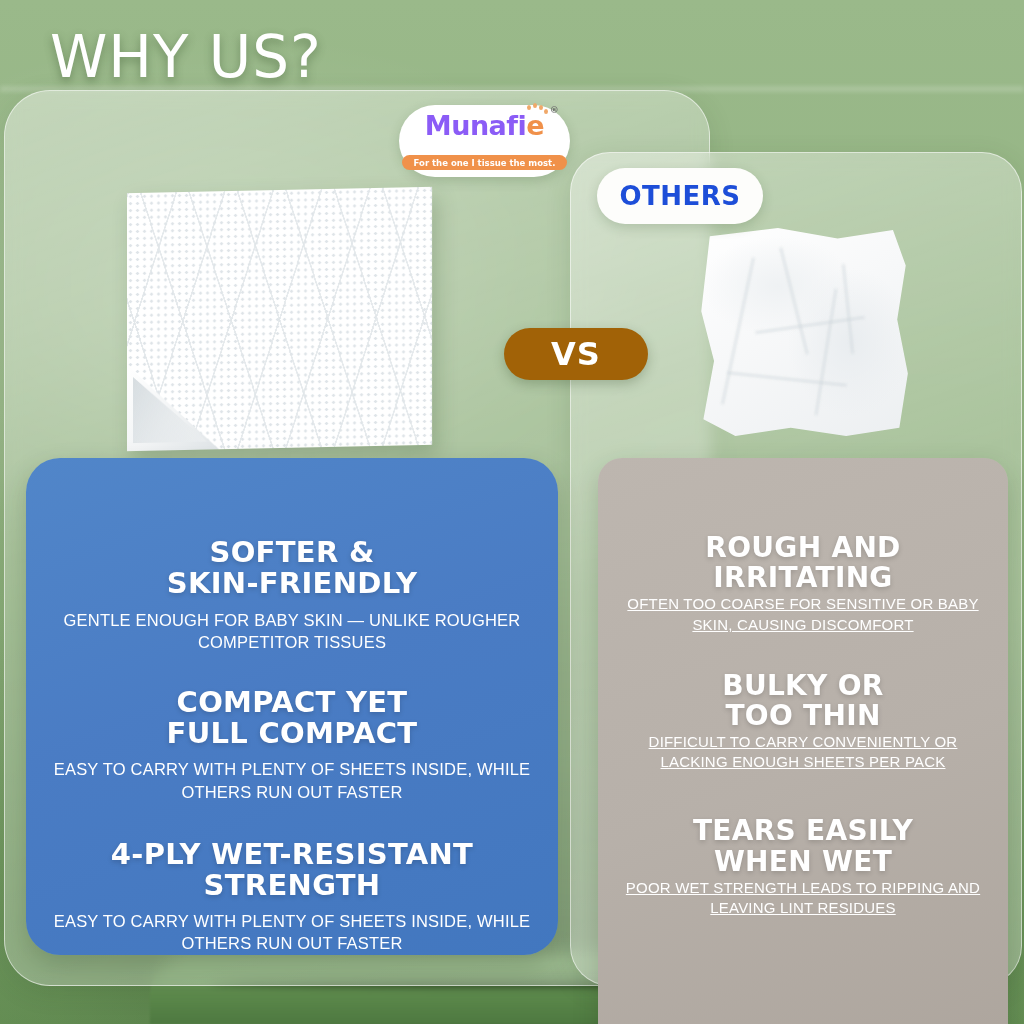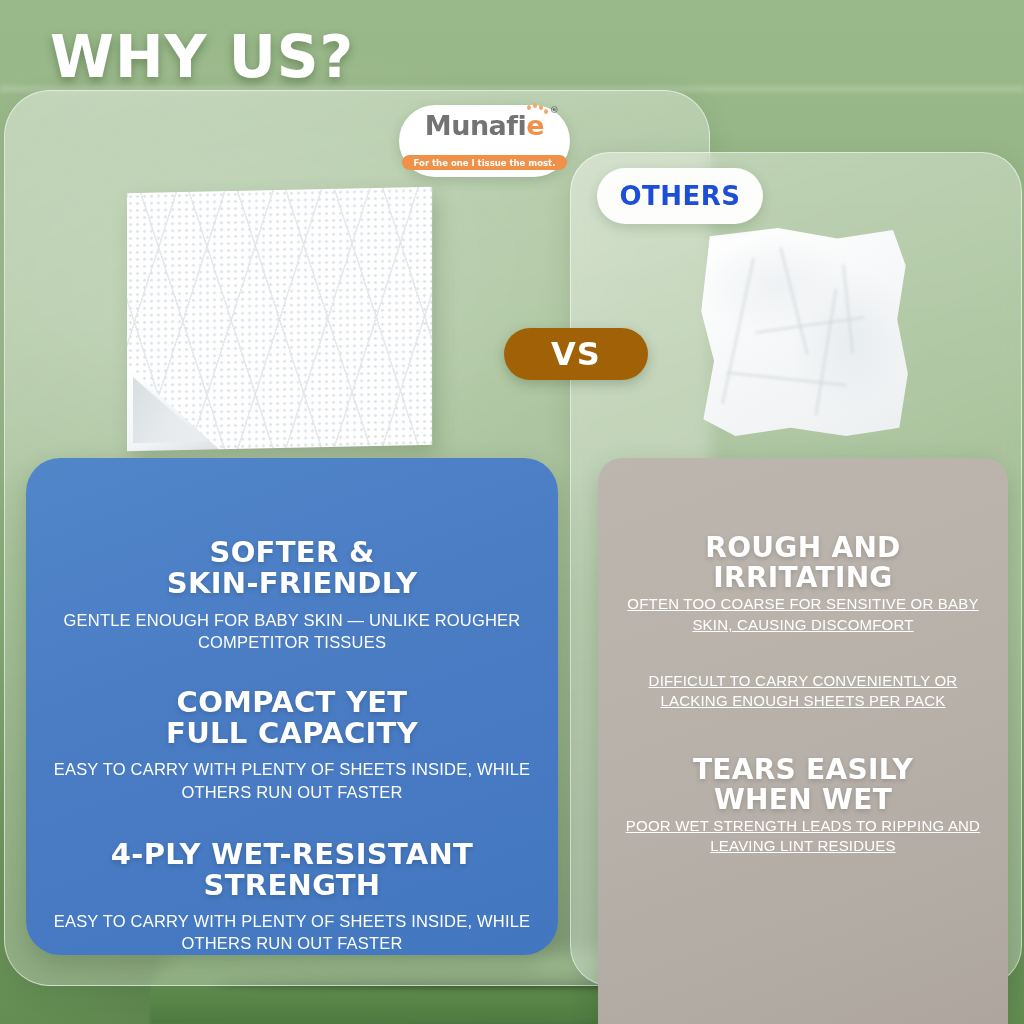--- a/index.html
+++ b/index.html
@@ -41,36 +41,36 @@
     backdrop-filter: blur(8px);
     -webkit-backdrop-filter: blur(8px);
     box-shadow:0 6px 26px rgba(40,70,30,.13);
   }
   #panel-left  { left:4px;   top:90px;  width:706px; height:896px; border-radius:46px; }
   #panel-right { left:570px; top:152px; width:452px; height:834px; border-radius:40px; }
 
   
   #title {
     position:absolute; left:50px; top:28px; z-index:8;
-    font-size:58px; font-weight:bold; color:#ffffff;
+    font-size:58px; font-weight:normal; color:#ffffff;
     letter-spacing:1px; line-height:1;
     text-shadow:0 4px 10px rgba(50,80,40,.45);
     font-family:"DejaVu Sans", sans-serif;
   }
 
   
   #logo {
     position:absolute; left:399px; top:105px; width:171px; height:72px; z-index:9;
     background:#ffffff; border-radius:36px;
     display:flex; flex-direction:column; align-items:center; justify-content:center;
     box-shadow:0 4px 12px rgba(40,70,30,.18);
   }
   .logo-word { position:relative; font-size:27px; font-weight:bold; line-height:1;
     font-family:"DejaVu Sans", sans-serif; letter-spacing:-.5px;}
-  .logo-word .t { color:#737373; }
+  .logo-word .t { color:#8b5cf6; }
   .logo-word .o { color:#f0914a; }
   .paw { position:absolute; width:4px; height:5px; border-radius:50%; background:#f0a869; }
   .paw.p1{ right:13px; top:-7px; } .paw.p2{ right:7px;  top:-9px; }
   .paw.p3{ right:1px;  top:-7px; } .paw.p4{ right:-4px; top:-3px; }
   .reg { position:absolute; right:-14px; top:-6px; font-size:9px; color:#6b6b6b; }
   .logo-tag {
     margin-top:16px; background:#f0914a; color:#ffffff;
     font-size:8.5px; font-weight:bold; padding:2.5px 12px; border-radius:10px;
     white-space:nowrap; font-family:"DejaVu Sans", sans-serif;
   }
@@ -218,21 +218,21 @@
     <div class="feat">
       <div class="feat-title">
         <div>SOFTER &amp;</div>
         <div>SKIN-FRIENDLY</div>
       </div>
       <div class="feat-desc">GENTLE ENOUGH FOR BABY SKIN — UNLIKE ROUGHER COMPETITOR TISSUES</div>
     </div>
     <div class="feat">
       <div class="feat-title">
         <div>COMPACT YET</div>
-        <div>FULL CAPACITY</div>
+        <div>FULL COMPACT</div>
       </div>
       <div class="feat-desc">EASY TO CARRY WITH PLENTY OF SHEETS INSIDE, WHILE OTHERS RUN OUT FASTER</div>
     </div>
     <div class="feat">
       <div class="feat-title">
         <div>4-PLY WET-RESISTANT</div>
         <div>STRENGTH</div>
       </div>
       <div class="feat-desc">EASY TO CARRY WITH PLENTY OF SHEETS INSIDE, WHILE OTHERS RUN OUT FASTER</div>
     </div>
@@ -242,20 +242,24 @@
 <div class="card" id="card-others">
   <div class="card-inner">
     <div class="feat">
       <div class="feat-title">
         <div>ROUGH AND</div>
         <div>IRRITATING</div>
       </div>
       <div class="feat-desc">OFTEN TOO COARSE FOR SENSITIVE OR BABY SKIN, CAUSING DISCOMFORT</div>
     </div>
     <div class="feat">
+      <div class="feat-title">
+        <div>BULKY OR</div>
+        <div>TOO THIN</div>
+      </div>
       <div class="feat-desc">DIFFICULT TO CARRY CONVENIENTLY OR LACKING ENOUGH SHEETS PER PACK</div>
     </div>
     <div class="feat">
       <div class="feat-title">
         <div>TEARS EASILY</div>
         <div>WHEN WET</div>
       </div>
       <div class="feat-desc">POOR WET STRENGTH LEADS TO RIPPING AND LEAVING LINT RESIDUES</div>
     </div>
   </div>

